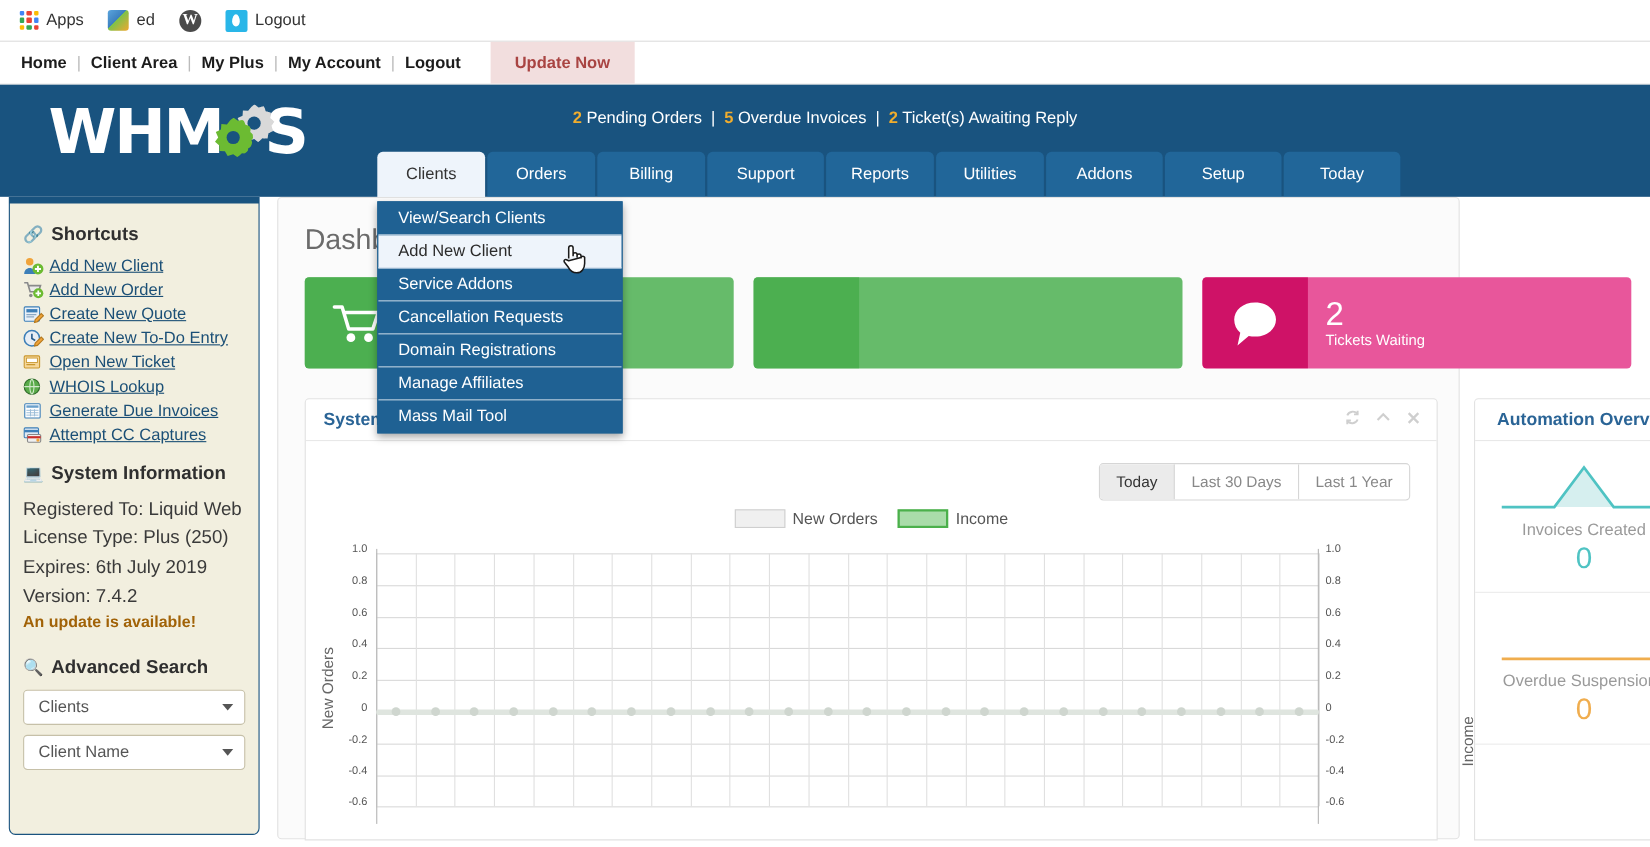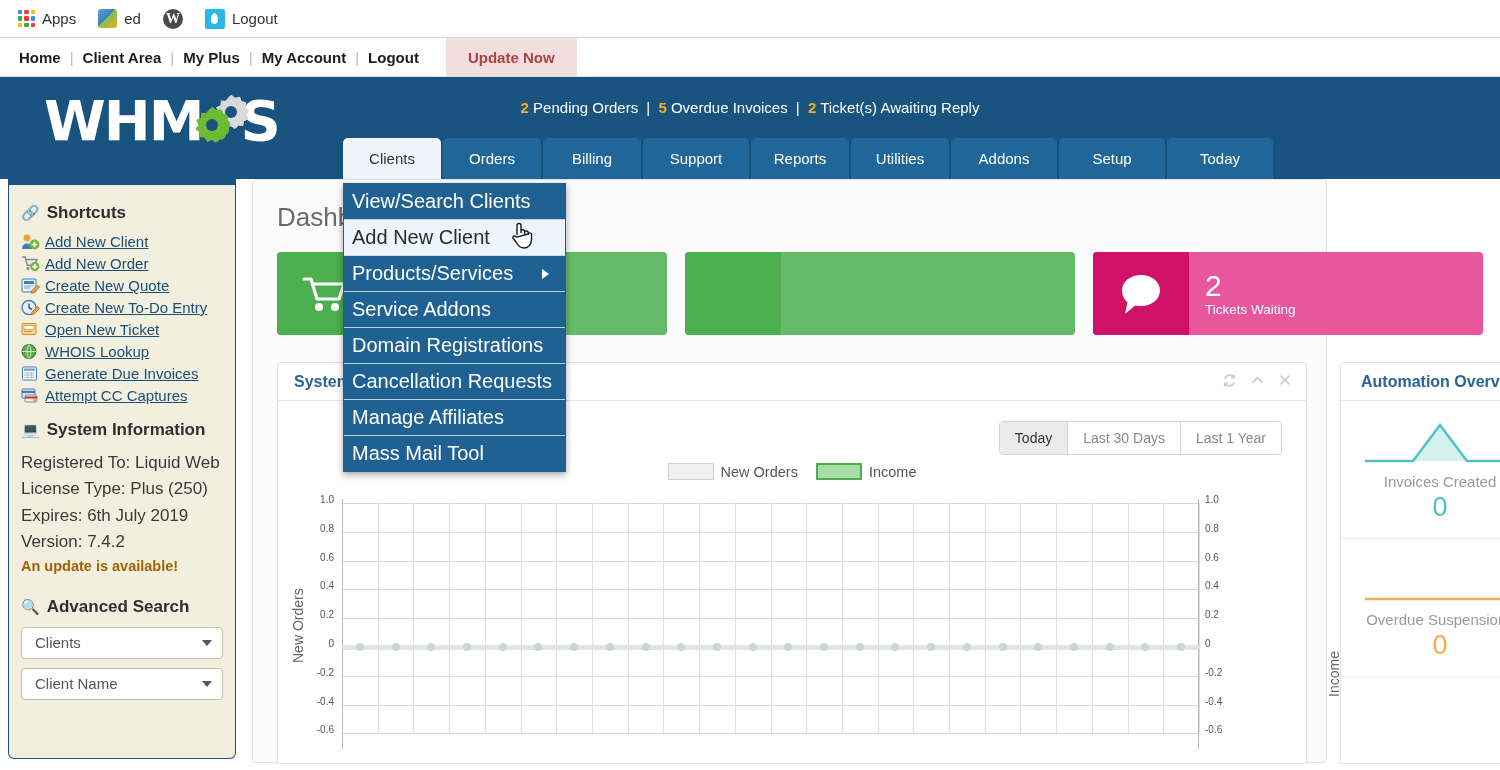--- a/index.html
+++ b/index.html
@@ -100,21 +100,21 @@
 
   
   .dropdown {
     position: absolute; left: 343px; top: 183px; width: 223px;
     background: #1f6193; z-index: 60;
     border: 1px solid #1f6193;
     box-shadow: 0 3px 7px rgba(0,0,0,.35);
   }
   .dd-item {
     position: relative;
-    font-size: 20px; color: #ffffff; padding: 6px 0 6px 8px;
+    font-size: 15px; color: #ffffff; padding: 6px 0 6px 18px;
     border-bottom: 1px solid #bfd2e2; cursor: pointer; white-space: nowrap;
   }
   .dd-item:last-child { border-bottom: none; }
   .dd-item.active { background: #eef4fb; color: #2b2b2b; border-bottom-color: #cfdceb; }
   .dd-caret {
     position: absolute; right: 16px; top: 50%; transform: translateY(-50%);
     width: 0; height: 0; border-left: 7px solid #ffffff;
     border-top: 5px solid transparent; border-bottom: 5px solid transparent;
   }
   .cursor-hand { position: absolute; left: 509px; top: 221px; z-index: 70; width: 24px; height: 30px; }
@@ -639,26 +639,22 @@
         </div>
       </div>
 
     </div>
   </div>
 </div>
 
 <div class="dropdown">
   <div class="dd-item">View/Search Clients</div>
   <div class="dd-item active">Add New Client</div>
-  <div class="dd-item">
-    <span>Products/Services</span>
-    <span class="dd-caret"></span>
-  </div>
   <div class="dd-item">Service Addons</div>
+  <div class="dd-item">Cancellation Requests</div>
   <div class="dd-item">Domain Registrations</div>
-  <div class="dd-item">Cancellation Requests</div>
   <div class="dd-item">Manage Affiliates</div>
   <div class="dd-item">Mass Mail Tool</div>
 </div>
 
 <svg class="cursor-hand" viewBox="0 0 24 30">
   <path d="M8 14V4.5a2 2 0 1 1 4 0V12m0-1.5a1.8 1.8 0 0 1 3.6 0V13m0-1.2a1.8 1.8 0 0 1 3.6 0v2.2m0-1a1.8 1.8 0 0 1 3.3 0v5.6c0 4.2-2.6 8.4-7.2 8.4-4 0-6-2-7.6-5L4 17.2c-.7-1.4.6-2.7 2-2.1l2 1z" fill="#ffffff" stroke="#1a1a1a" stroke-width="1.4" stroke-linejoin="round"></path>
 </svg>
 
 </body></html>

